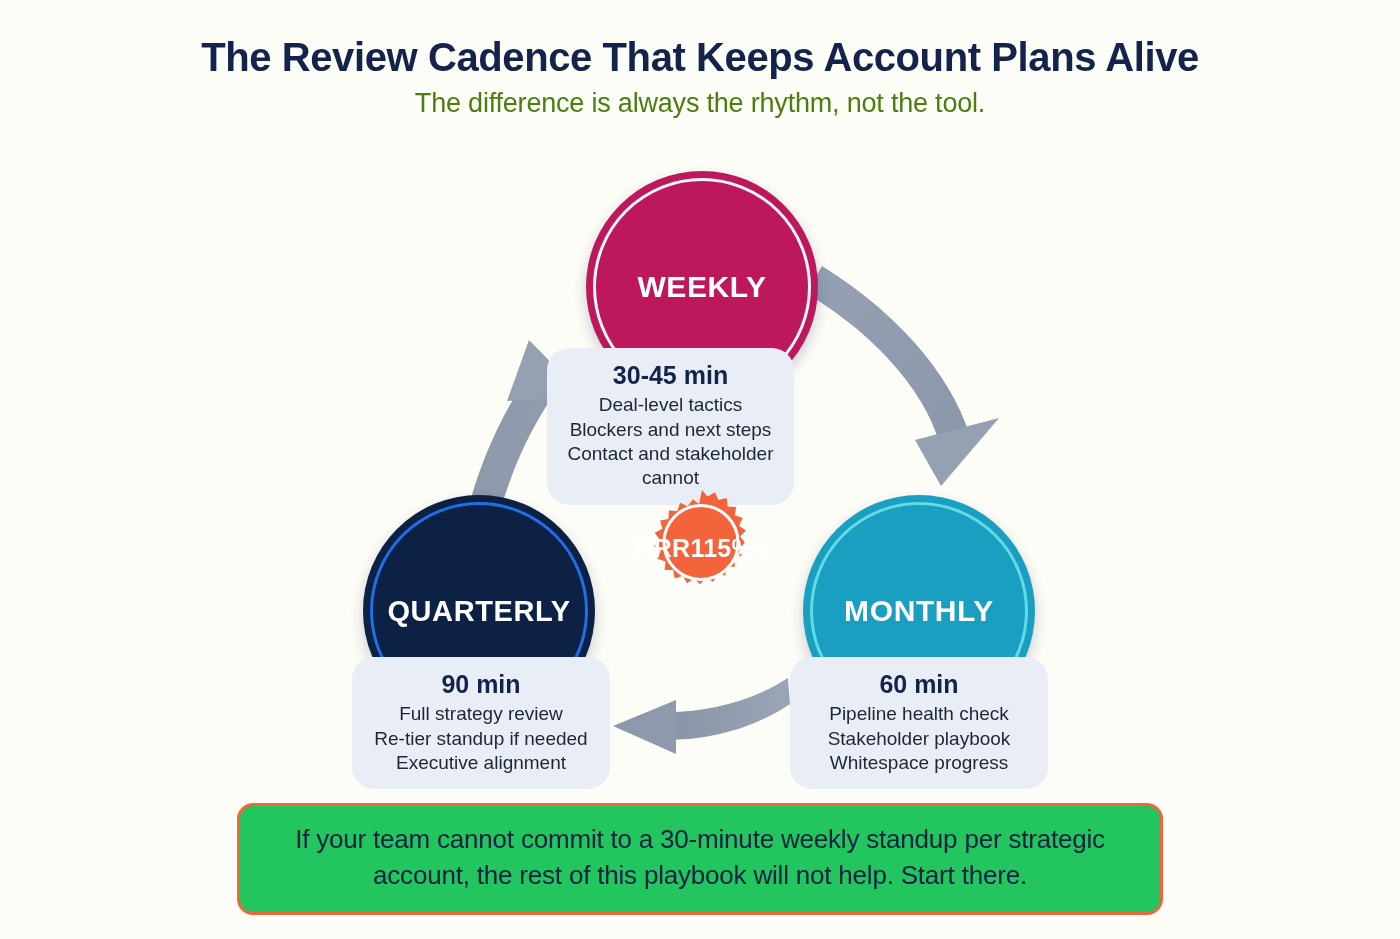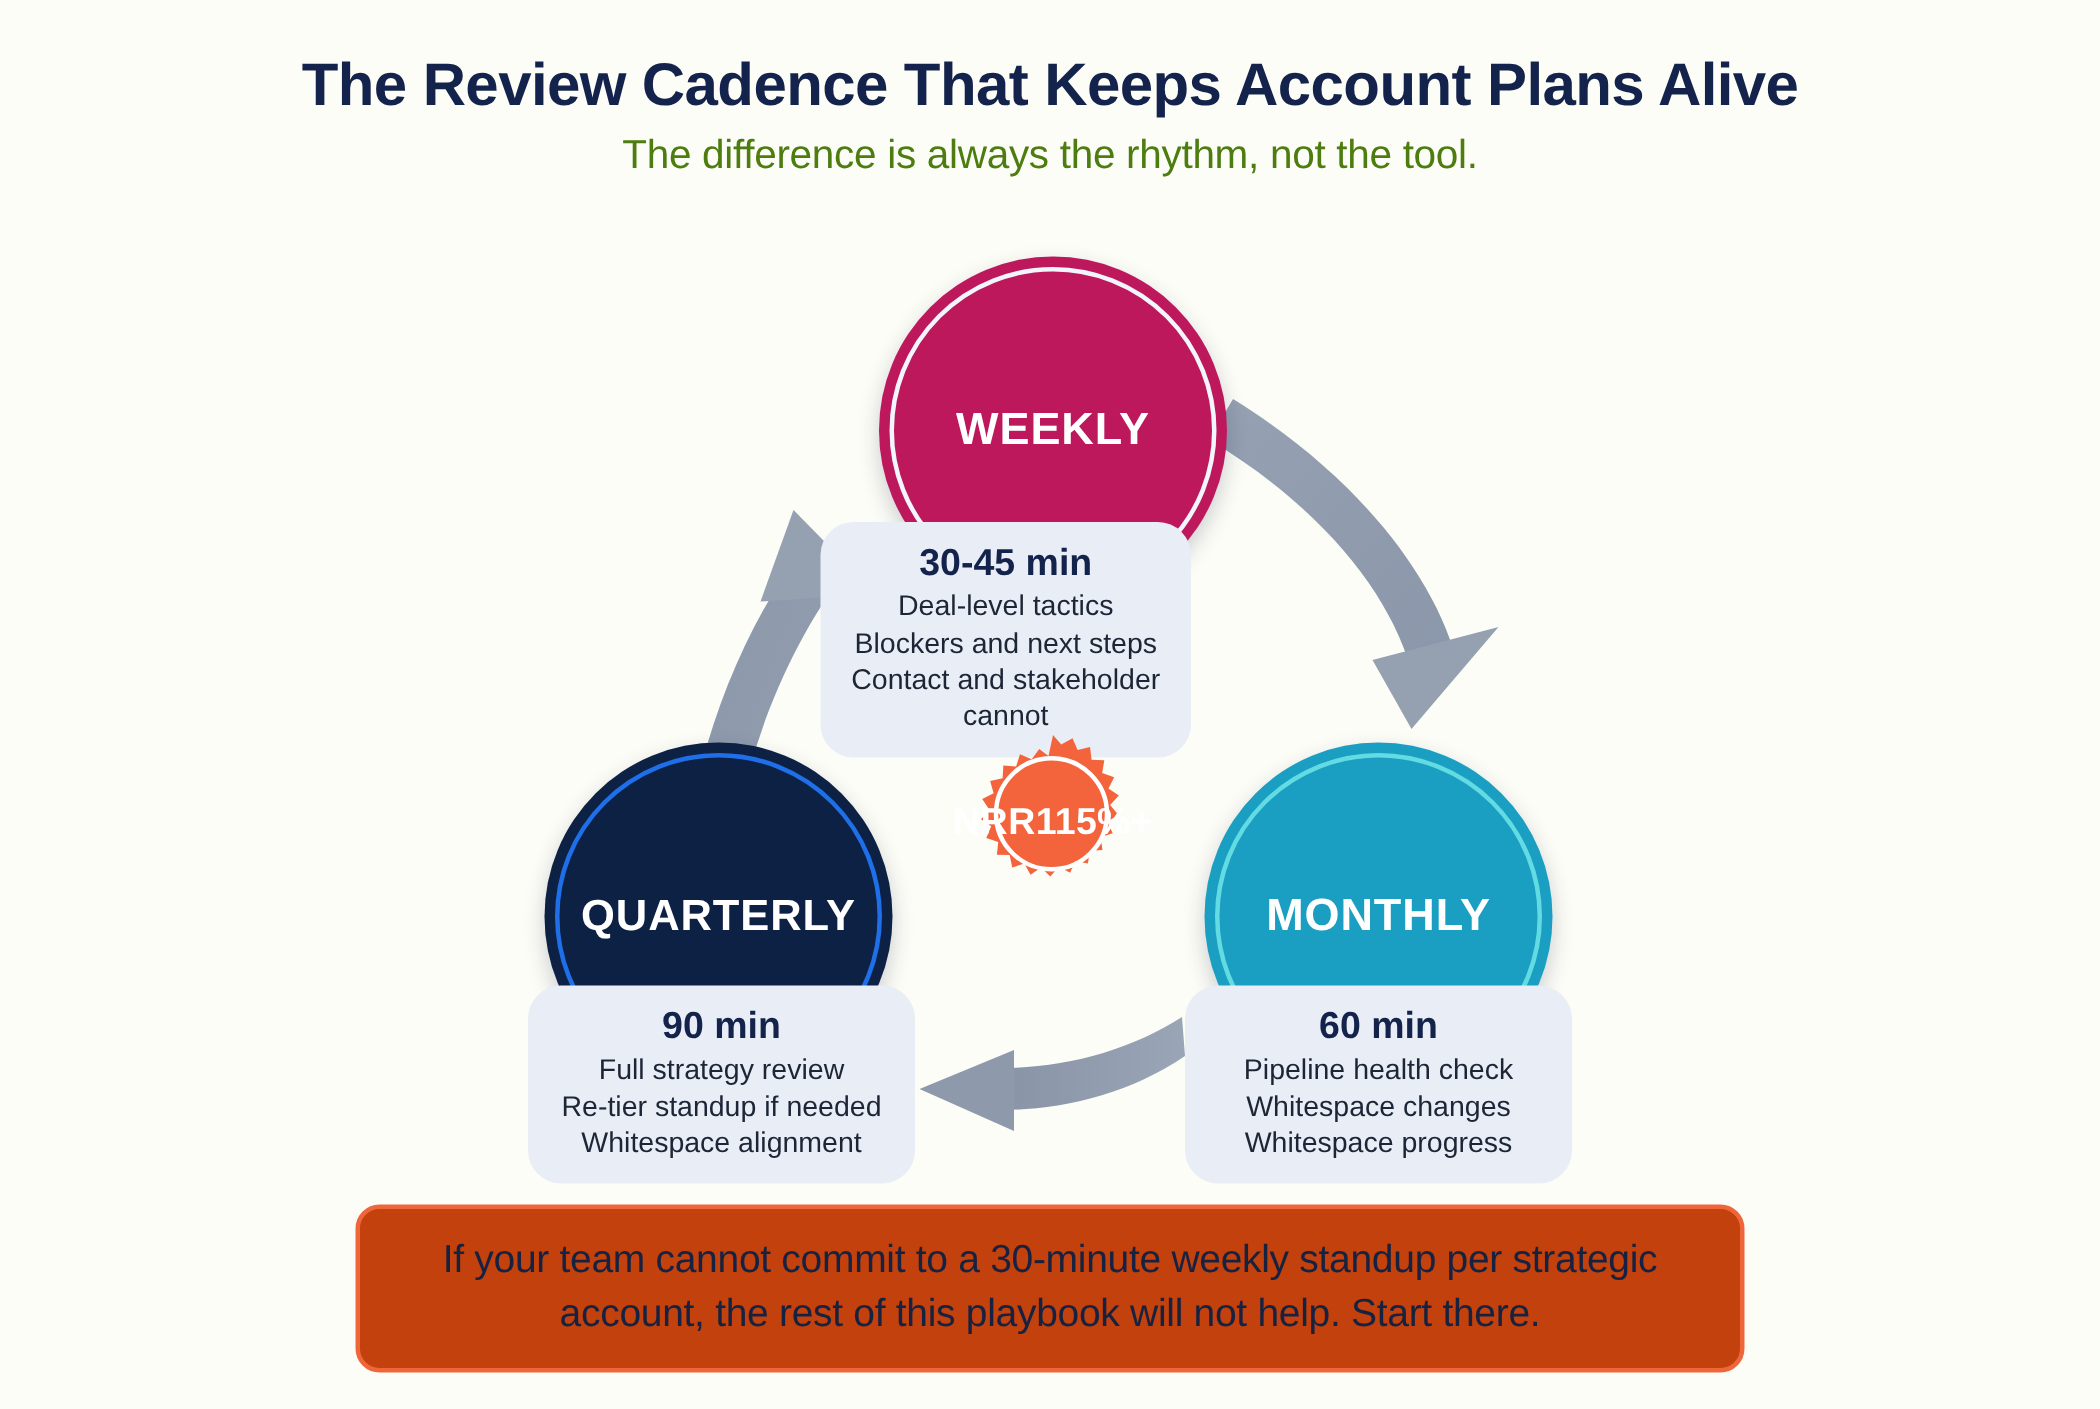--- a/index.html
+++ b/index.html
@@ -160,21 +160,21 @@
   #nrr-badge .badge-text .b1 { font-size: 25px; letter-spacing: 0.3px; }
   #nrr-badge .badge-text .b2 { font-size: 25px; letter-spacing: 0.2px; }
 
   
   #callout {
     position: absolute;
     left: 237px;
     top: 803px;
     width: 926px;
     box-sizing: border-box;
-    background: #c2410c;
+    background: #22c55e;
     border: 3px solid #f0663b;
     border-radius: 16px;
     padding: 16px 30px 18px 30px;
     text-align: center;
   }
   #callout .callout-text {
     font-size: 26px;
     color: #162240;
     line-height: 1.38;
     letter-spacing: -0.2px;
@@ -253,27 +253,27 @@
     <div class="card-time">30-45 min</div>
     <div class="card-line">Deal-level tactics</div>
     <div class="card-line">Blockers and next steps</div>
     <div class="card-line">Contact and stakeholder cannot</div>
   </div>
 
   <div class="card" id="card-quarterly">
     <div class="card-time">90 min</div>
     <div class="card-line">Full strategy review</div>
     <div class="card-line">Re-tier standup if needed</div>
-    <div class="card-line">Whitespace alignment</div>
+    <div class="card-line">Executive alignment</div>
   </div>
 
   <div class="card" id="card-monthly">
     <div class="card-time">60 min</div>
     <div class="card-line">Pipeline health check</div>
-    <div class="card-line">Whitespace changes</div>
+    <div class="card-line">Stakeholder playbook</div>
     <div class="card-line">Whitespace progress</div>
   </div>
 
   <div id="nrr-badge">
     <svg viewBox="0 0 122 122" xmlns="http://www.w3.org/2000/svg" style="position:absolute;inset:0;">
       <polygon fill="#f4643c" points="
         61.0,3.0 66.5,9.4 74.0,5.2 77.4,13.0 85.7,11.0 86.7,19.5 95.2,19.9 93.8,28.3 101.8,31.1 98.0,38.7
         104.9,43.4 99.1,49.6 104.5,56.2 97.3,60.8 100.8,68.5 92.7,71.2 94.0,79.6 85.5,80.1 84.3,88.6 75.9,87.0
         72.4,94.8 64.9,90.9 59.2,97.3 53.0,91.4 46.0,96.2 41.9,88.7 33.8,91.4 32.1,83.0 23.6,82.9 24.5,74.4
         16.5,71.7 19.8,63.8 13.0,59.2 18.6,52.8 13.8,45.7 21.4,41.8 19.1,33.6 27.4,31.9 27.9,23.4 36.4,24.0

